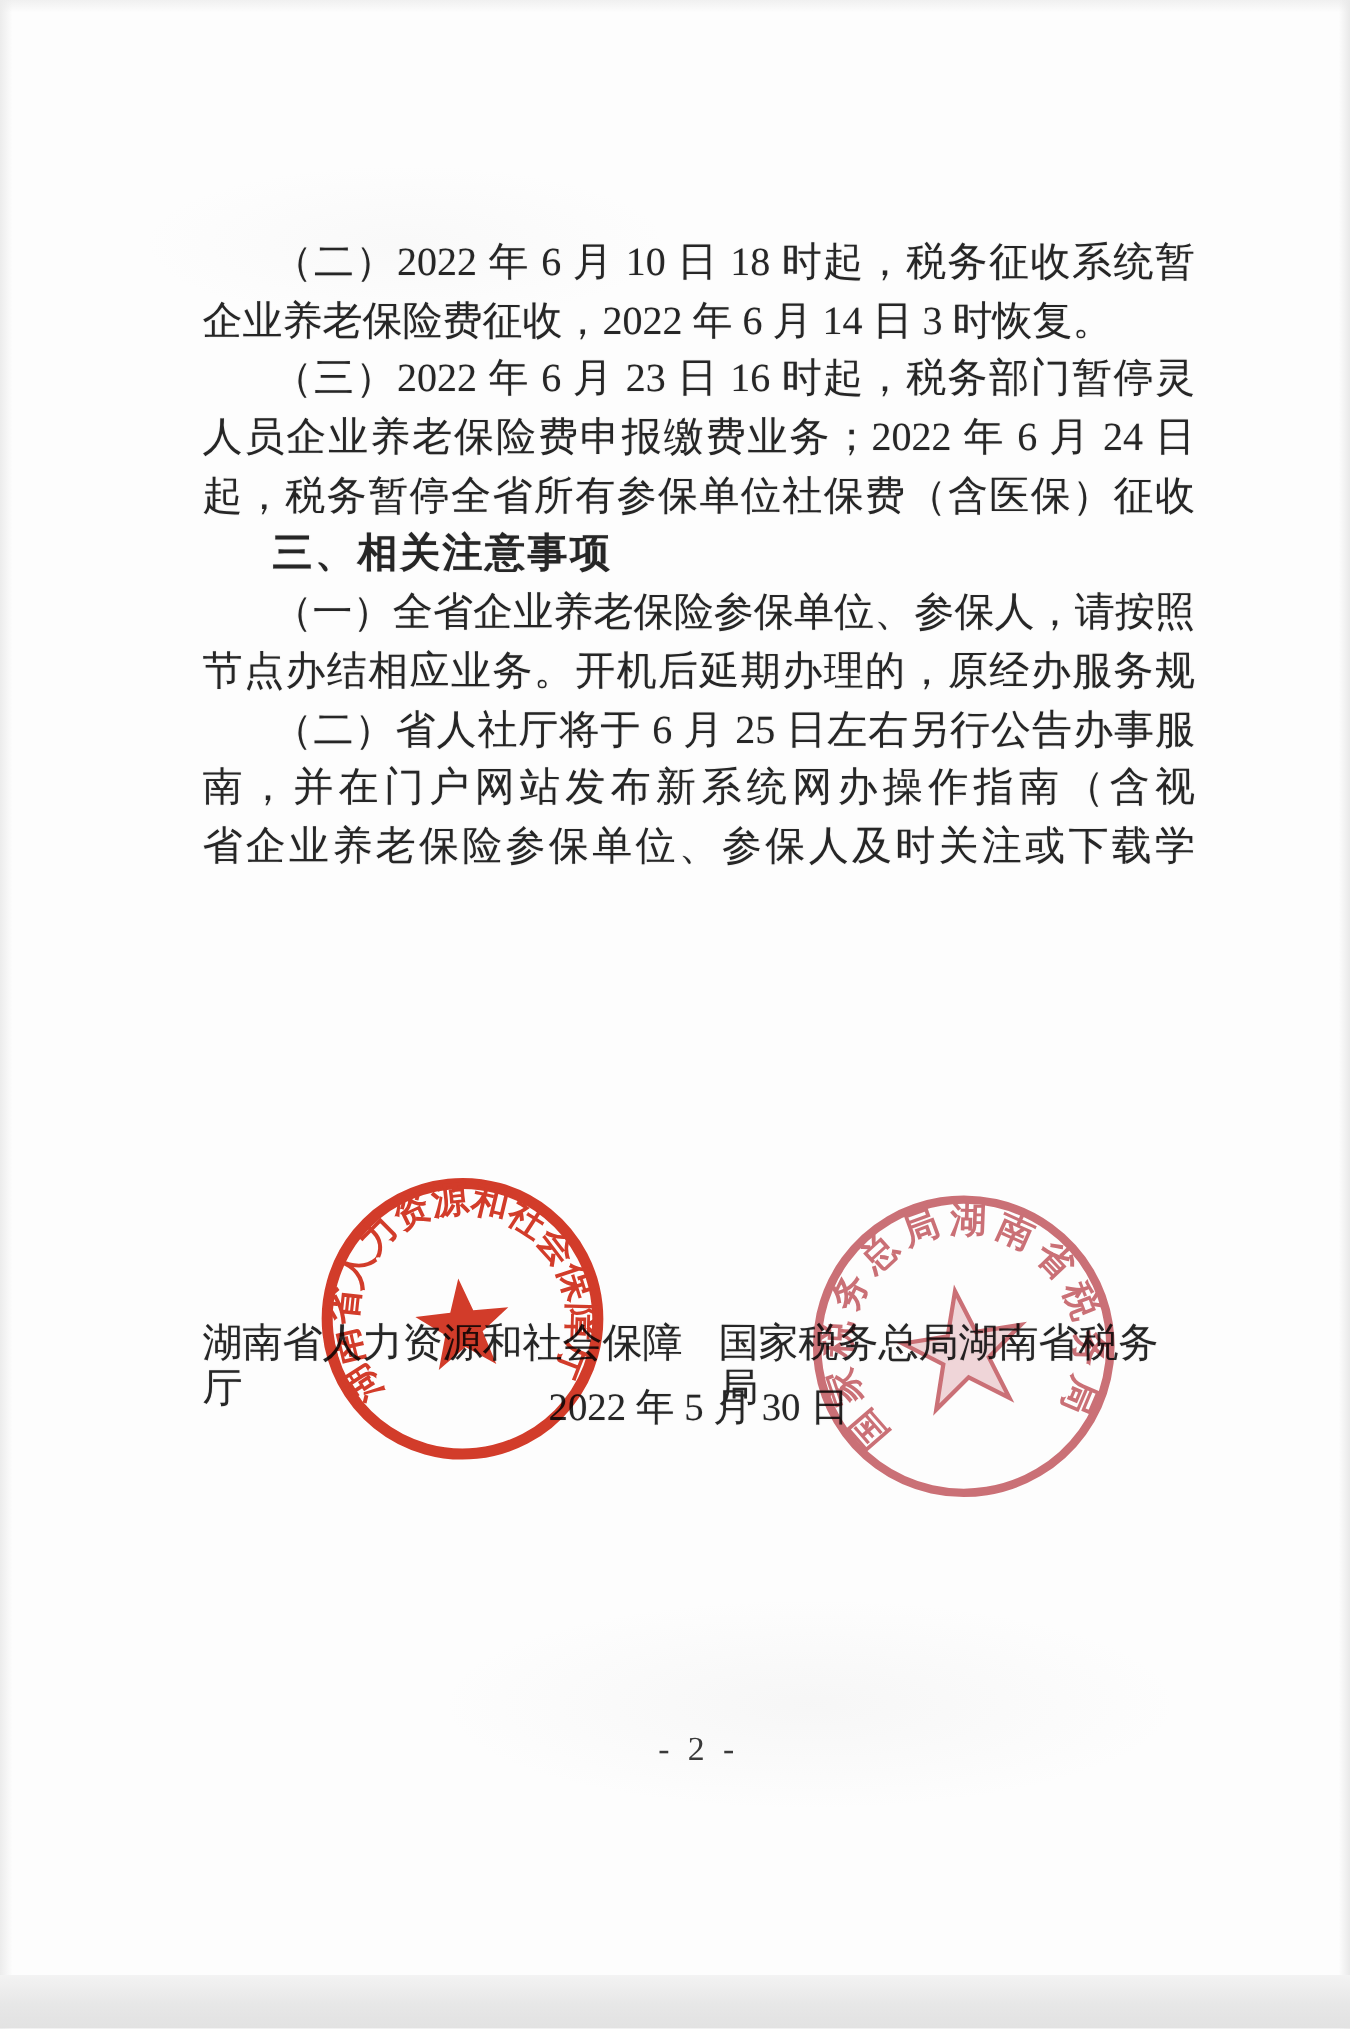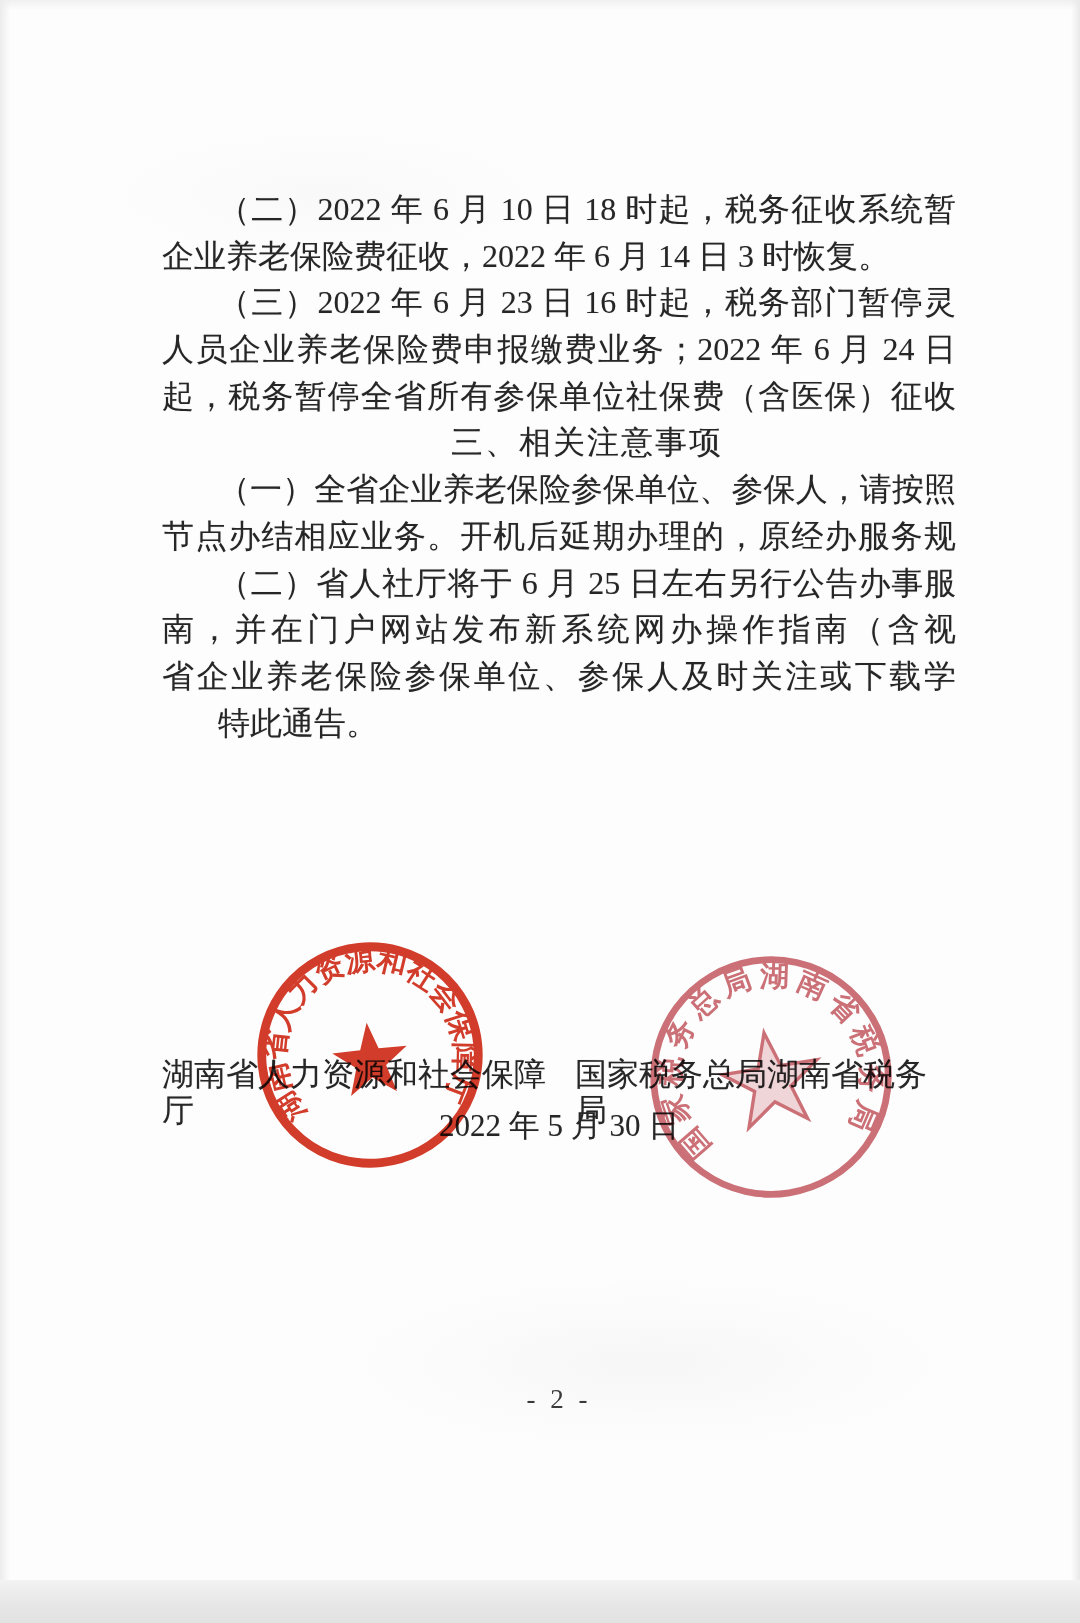--- a/index.html
+++ b/index.html
@@ -28,23 +28,22 @@
   }
   .line.fill{
     white-space:normal;
     text-align:justify;
     text-align-last:justify;
     overflow:hidden;
   }
   .line.indent{text-indent:1.75em;}
   .line.heading{
     font-family:"Liberation Sans","DejaVu Sans",sans-serif;
-    font-weight:normal;
+    font-weight:bold;
     letter-spacing:2px;
-    text-align:center;
   }
   .sig-row{
     position:absolute;left:162px;top:1056px;width:794px;
     display:flex;justify-content:space-between;
     font-size:32px;line-height:36px;
     text-shadow:0 0 1px rgba(40,40,40,.25);
   }
   .sig-date{
     position:absolute;left:162px;top:1108px;width:794px;
     text-align:center;font-size:31px;line-height:36px;
@@ -78,21 +77,20 @@
       <div class="line">企业养老保险费征收，2022 年 6 月 14 日 3 时恢复。</div>
       <div class="line indent fill">（三）2022 年 6 月 23 日 16 时起，税务部门暂停灵活就业</div>
       <div class="line fill">人员企业养老保险费申报缴费业务；2022 年 6 月 24 日 18 时</div>
       <div class="line fill">起，税务暂停全省所有参保单位社保费（含医保）征收相关业</div>
       <div class="line indent heading">三、相关注意事项</div>
       <div class="line indent fill">（一）全省企业养老保险参保单位、参保人，请按照时间</div>
       <div class="line fill">节点办结相应业务。开机后延期办理的，原经办服务规则原则</div>
       <div class="line indent fill">（二）省人社厅将于 6 月 25 日左右另行公告办事服务指</div>
       <div class="line fill">南，并在门户网站发布新系统网办操作指南（含视频），请全</div>
       <div class="line fill">省企业养老保险参保单位、参保人及时关注或下载学习。省税</div>
-      <div class="line indent">特此通告。</div>
     </div>
 
   <div class="sig-row">
     <span>湖南省人力资源和社会保障厅</span>
     <span>国家税务总局湖南省税务局</span>
   </div>
 
   <div class="sig-date">2022 年 5 月 30 日</div>
 
   <div class="seal seal-left">

